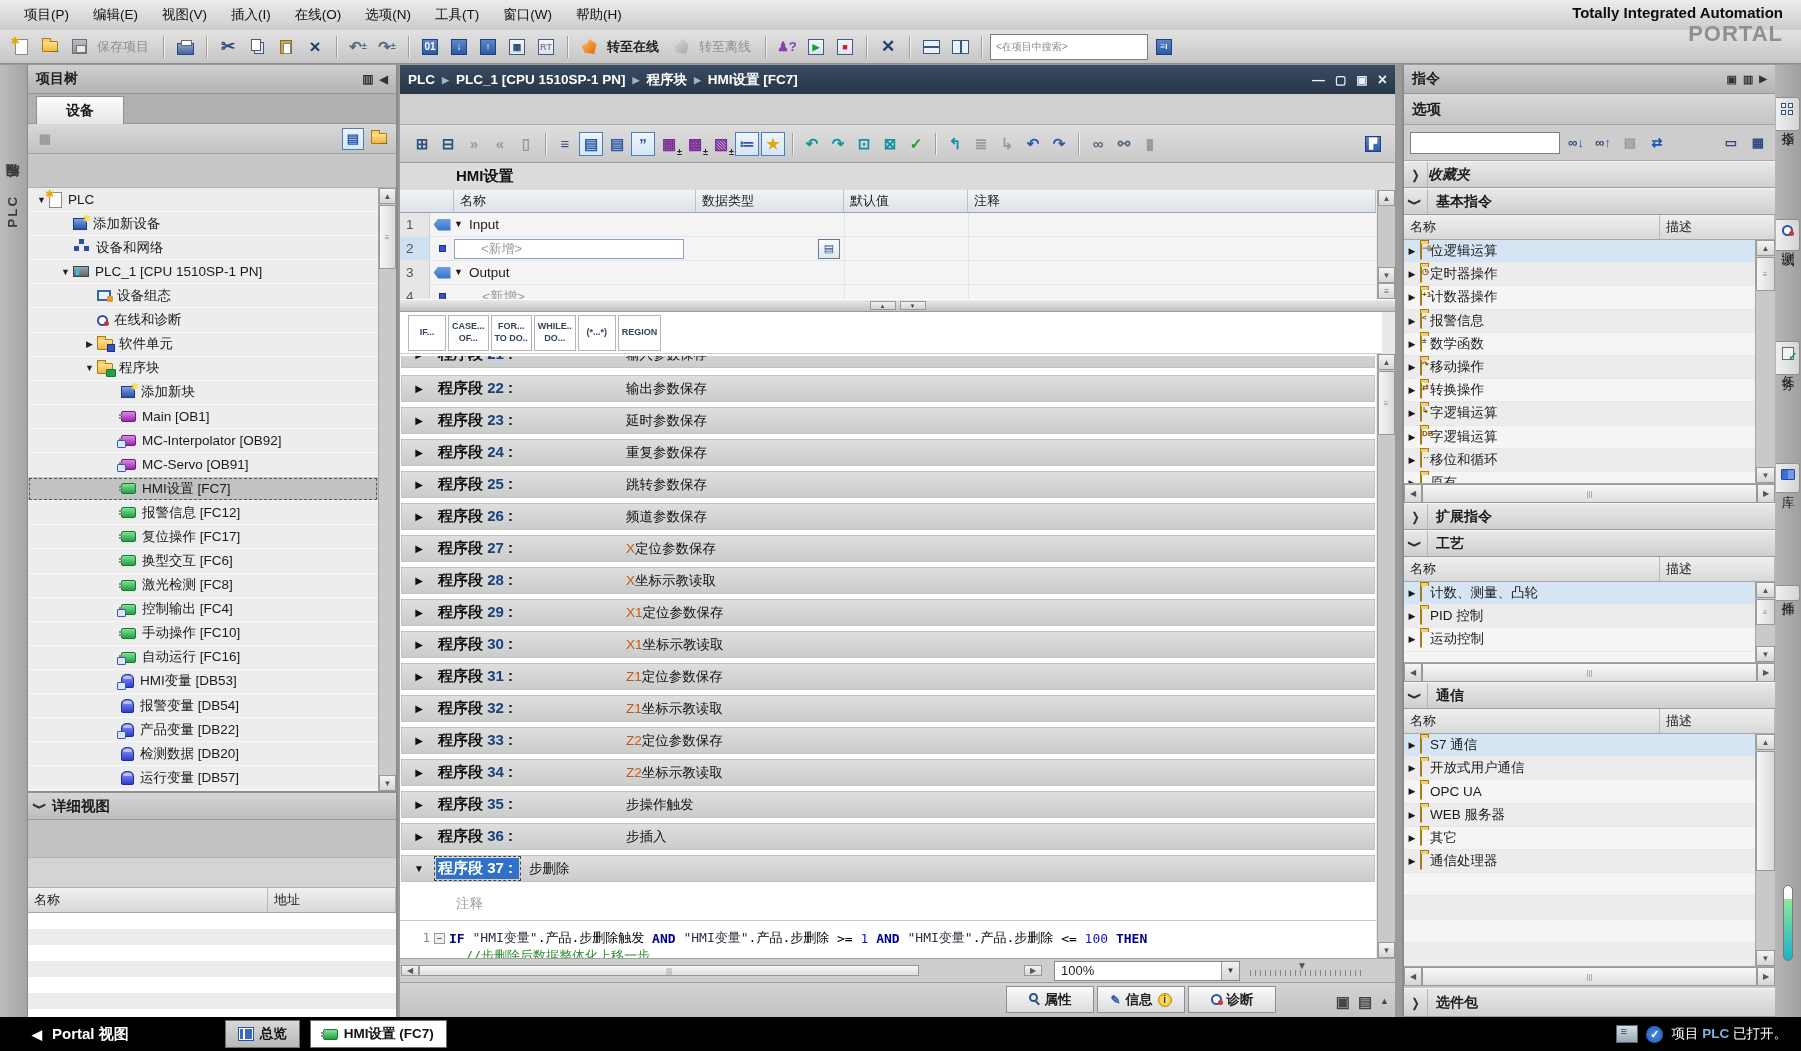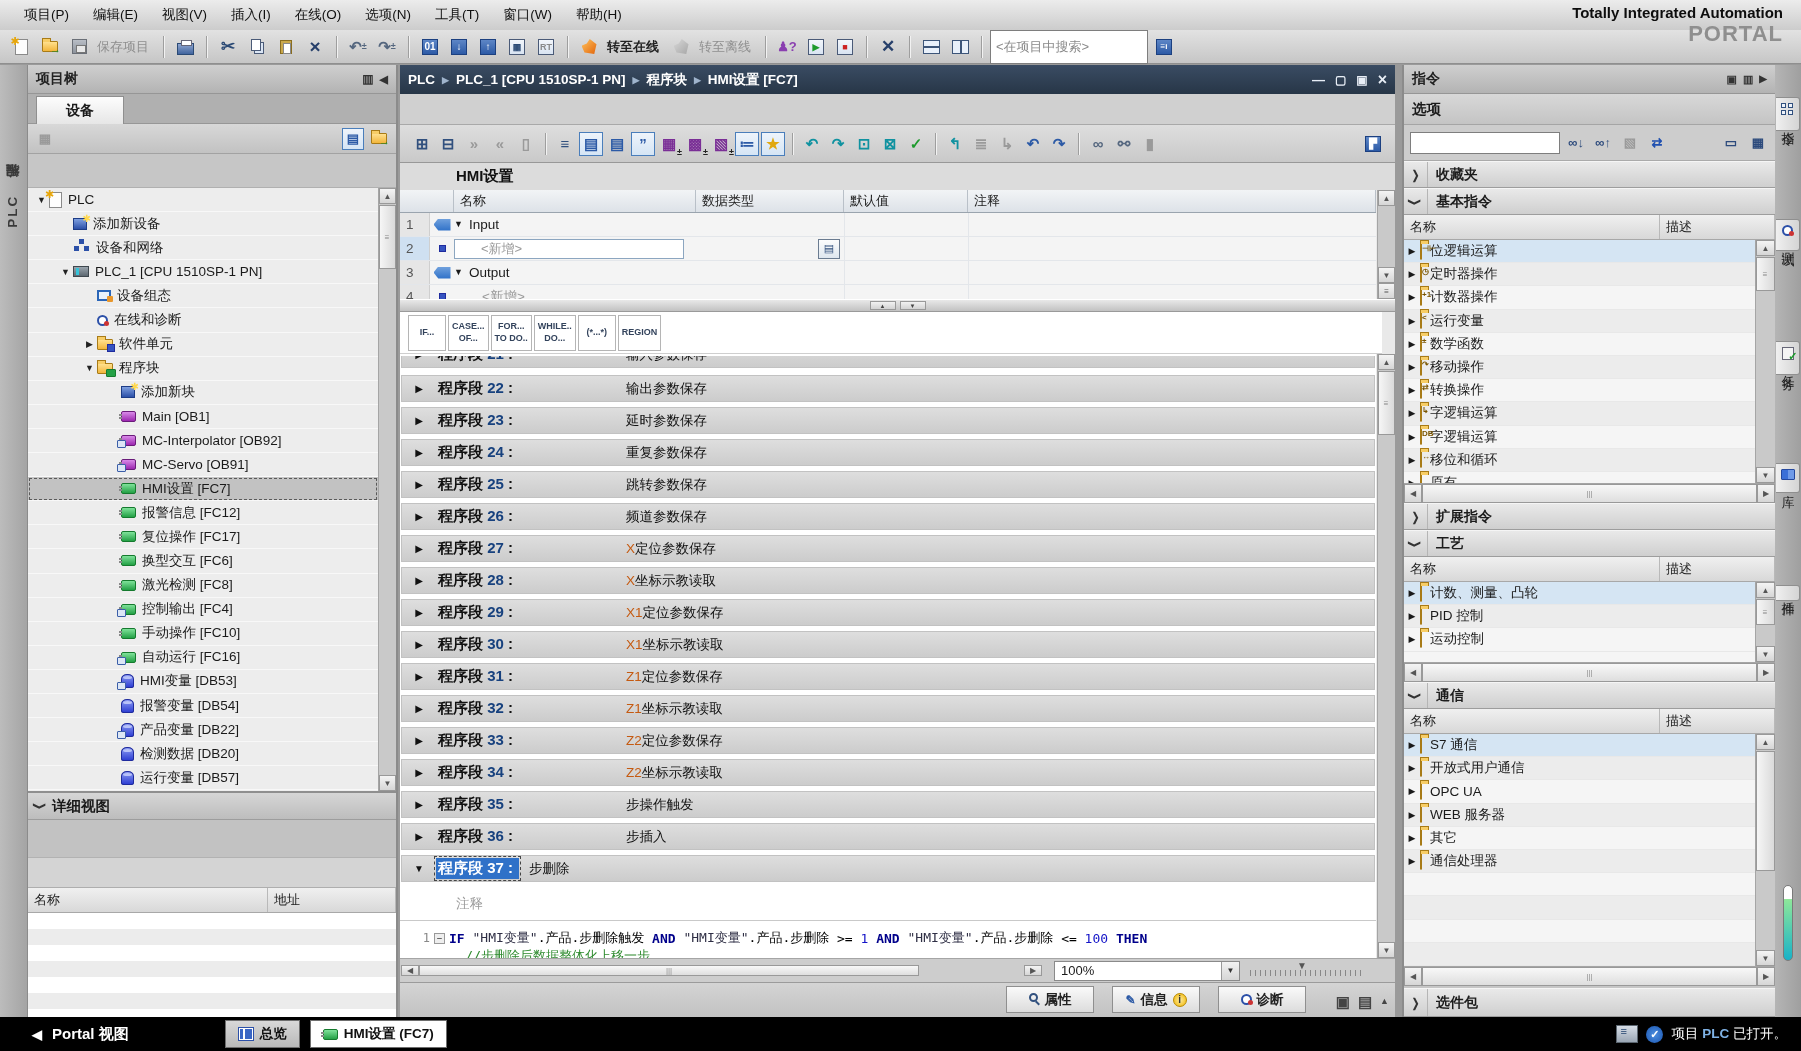--- a/index.html
+++ b/index.html
@@ -10,21 +10,21 @@
   .menubar{position:absolute;top:0;left:0;right:0;height:30px;background:linear-gradient(#ececec,#cccccc);display:flex;align-items:center;padding-left:12px;z-index:3;}
   .menubar .mi{padding:5px 12px;font-size:13.5px;color:#111;cursor:default;}
   .brand{position:absolute;top:5px;right:18px;text-align:right;z-index:6;line-height:1.1;}
   .brand .l1{font-size:15px;font-weight:bold;color:#0d0d0d;}
   .brand .l2{font-size:22px;font-weight:bold;color:#8f8f8f;letter-spacing:1px;}
   .toolbar{position:absolute;top:30px;left:0;right:0;height:34px;background:linear-gradient(#e2e2e2,#c6c6c6);border-bottom:1px solid #8f8f8f;display:flex;align-items:center;padding-left:8px;gap:3px;z-index:3;}
   .tbtn{min-width:26px;height:26px;display:inline-flex;align-items:center;justify-content:center;border:1px solid transparent;position:relative;}
   .tsep{width:1px;height:22px;background:#9e9e9e;margin:0 5px;box-shadow:1px 0 0 #f2f2f2;}
   .tlabel{font-size:13px;font-weight:bold;color:#222;margin:0 6px 0 2px;}
   .tlabel.dis{color:#8f8f8f;font-weight:normal;}
-  .tsearch{width:158px;height:34px;border:1px solid #7e7e7e;background:#fff;font-size:13px;color:#8a8a8a;padding:0 5px;font-family:"Liberation Sans",sans-serif;}
+  .tsearch{width:158px;height:26px;border:1px solid #7e7e7e;background:#fff;font-size:10px;color:#8a8a8a;padding:0 5px;font-family:"Liberation Sans",sans-serif;}
 
   
   .g{display:inline-flex;align-items:center;justify-content:center;font-size:15px;font-weight:bold;line-height:1;}
 
   
   .page-ic{width:13px;height:16px;background:#fdfdfd;border:1px solid #8a8a8a;position:relative;}
   .page-ic::after{content:"✱";position:absolute;top:-5px;left:-5px;color:#e7a60a;font-size:11px;}
   .folder-ic{width:16px;height:11px;background:linear-gradient(#ffe08e,#f2b63c);border:1px solid #a87b17;border-radius:1px;position:relative;flex:none;}
   .folder-ic::before{content:"";position:absolute;top:-4px;left:-1px;width:7px;height:3px;background:#f7cd66;border:1px solid #a87b17;border-bottom:none;}
   .fo-open::after{content:"→";position:absolute;right:-4px;bottom:-4px;color:#1d8a27;font-size:11px;font-weight:bold;}
@@ -175,21 +175,21 @@
   .tk-cm{color:#2e8b2e;}
   .line2clip{height:13px;overflow:hidden;}
   .nets-vscroll{top:191px;bottom:0;right:0;}
   .ed-hscroll{position:absolute;left:0;bottom:35px;height:24px;right:0;background:#cdcdcd;border-top:1px solid #a5a5a5;display:flex;align-items:center;padding:1px;}
   .zoombox{width:186px;height:20px;background:#fff;border:1px solid #8a8a8a;display:flex;align-items:center;padding-left:6px;font-size:13px;margin-left:12px;position:relative;flex:none;}
   .zoombox .dd{position:absolute;right:0;top:0;bottom:0;width:18px;background:linear-gradient(#f2f2f2,#d6d6d6);border-left:1px solid #999;display:flex;align-items:center;justify-content:center;font-size:8px;color:#333;}
   .zslider{width:112px;height:14px;margin-left:10px;position:relative;flex:none;}
   .zslider .ruler{position:absolute;left:0;right:0;bottom:2px;height:6px;background:repeating-linear-gradient(90deg,#888 0,#888 1px,transparent 1px,transparent 5px);}
   .zslider .thumb{position:absolute;left:42%;top:-4px;font-size:10px;color:#555;}
   .insp-row{position:absolute;left:0;right:0;bottom:0;height:35px;background:linear-gradient(#d4d4d4,#c2c2c2);border-top:1px solid #9b9b9b;display:flex;align-items:flex-end;}
-  .insp-tabs{position:absolute;left:606px;bottom:4px;display:flex;gap:18px;}
+  .insp-tabs{position:absolute;left:606px;bottom:4px;display:flex;gap:3px;}
   .insp-tab{height:27px;min-width:88px;background:linear-gradient(#fafafa,#dcdcdc);border:1px solid #8f8f8f;display:flex;align-items:center;justify-content:center;gap:5px;font-size:13.5px;font-weight:bold;color:#222;padding:0 8px;}
   .insp-icons{position:absolute;right:6px;bottom:8px;display:flex;gap:8px;font-size:11px;color:#444;}
 
   
   .right-panel{position:absolute;left:1402px;top:65px;width:373px;bottom:34px;background:#c6c6c6;border-left:2px solid #8b8b8b;}
   .opt-bar{height:31px;background:linear-gradient(#d8d8d8,#c4c4c4);border-bottom:1px solid #a5a5a5;display:flex;align-items:center;padding:0 8px;font-size:14.5px;font-weight:bold;}
   .search-row{height:36px;background:#cdcdcd;border-bottom:1px solid #aaa;display:flex;align-items:center;padding:0 6px;gap:5px;}
   .search-input{width:150px;height:22px;background:#fff;border:1px solid #7e7e7e;flex:none;}
   .sic{display:inline-flex;align-items:center;justify-content:center;width:22px;height:22px;font-size:13px;font-weight:bold;color:#2c4a7c;}
   .instr-table{background:#f5f5f5;position:relative;}
@@ -921,21 +921,21 @@
     <span class="sic">∞↑</span>
     <span class="sic" style="color:#9a9a9a;">▧</span>
     <span class="sic" style="color:#2050b0;">⇄</span>
     <span style="flex:1;"></span>
     <span class="sic">▭</span>
     <span class="sic">▦</span>
   </div>
 
   <div class="secbar">
     <span class="chvbox">❭</span>
-      <span style="margin-left:8px;">收藏夹</span>
+      <span style="font-style:italic;">收藏夹</span>
   </div>
   <div class="secbar">
     <span class="chvbox">
         <span class="rot90">❭</span>
       </span>
       <span style="margin-left:8px;">基本指令</span>
   </div>
   <div class="colhead">
     <div class="c" style="width:256px;">名称</div>
     <div class="c" style="flex:1;">描述</div>
@@ -953,21 +953,21 @@
           <span>定时器操作</span>
         </div>
         <div class="irow">
           <span class="expd">▶</span>
           <span class="fwrap"><span class="folder-ic"></span><span class="fg">+1</span></span>
           <span>计数器操作</span>
         </div>
         <div class="irow">
           <span class="expd">▶</span>
           <span class="fwrap"><span class="folder-ic"></span><span class="fg">&lt;</span></span>
-          <span>运行变量</span>
+          <span>报警信息</span>
         </div>
         <div class="irow">
           <span class="expd">▶</span>
           <span class="fwrap"><span class="folder-ic"></span><span class="fg">±</span></span>
           <span>数学函数</span>
         </div>
         <div class="irow">
           <span class="expd">▶</span>
           <span class="fwrap"><span class="folder-ic"></span><span class="fg">↷</span></span>
           <span>移动操作</span>

